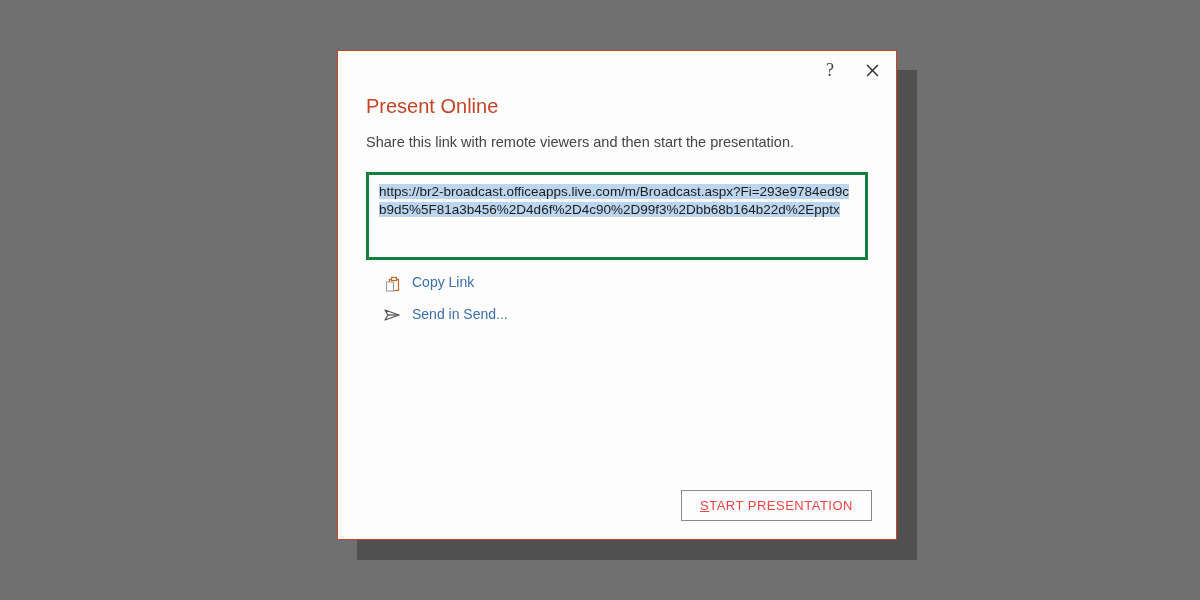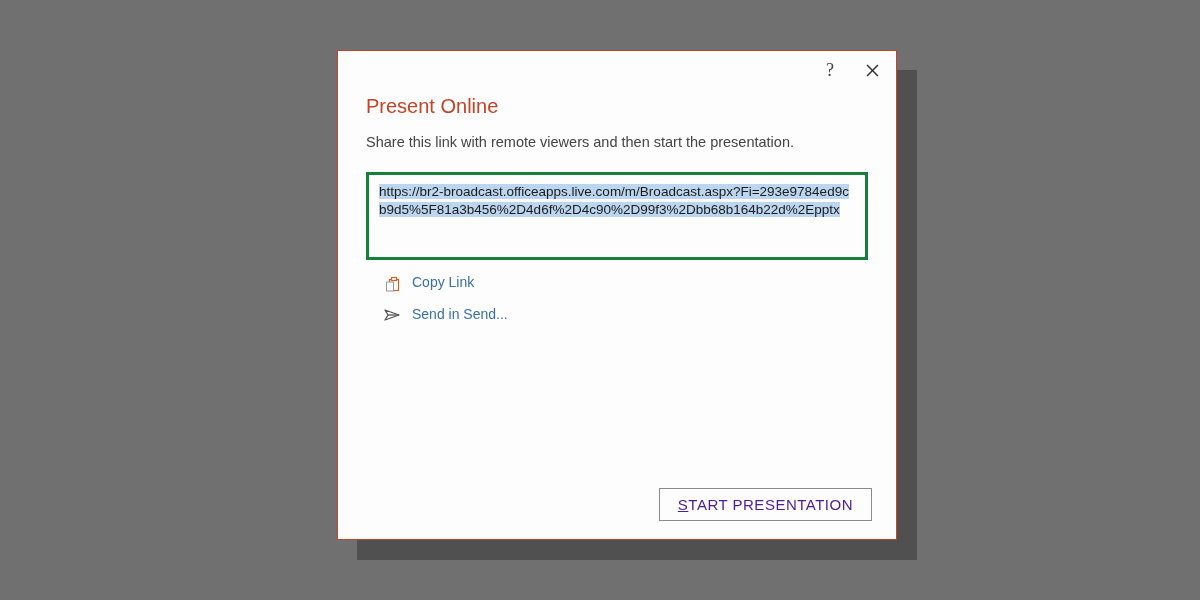--- a/index.html
+++ b/index.html
@@ -98,23 +98,23 @@
     }
     .footer {
       position: absolute;
       bottom: 18px;
       right: 24px;
     }
     .start-btn {
       border: 1px solid #8a8a8a;
       background: #fdfdfd;
       padding: 7px 18px;
-      font-size: 15px;
+      font-size: 13px;
       letter-spacing: 0.5px;
-      color: #4c1d95;
+      color: #ef4444;
       cursor: pointer;
       font-family: inherit;
     }
     .ul-first { text-decoration: underline; }
   </style>
 </head>
 <body>
 
 <div class="dialog-shadow"></div>
 

